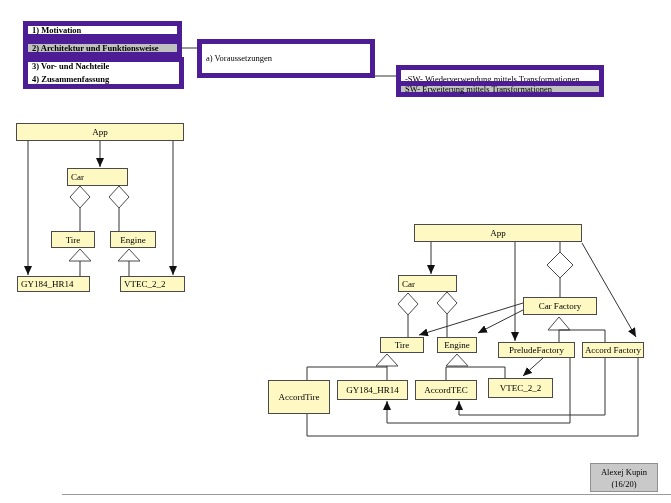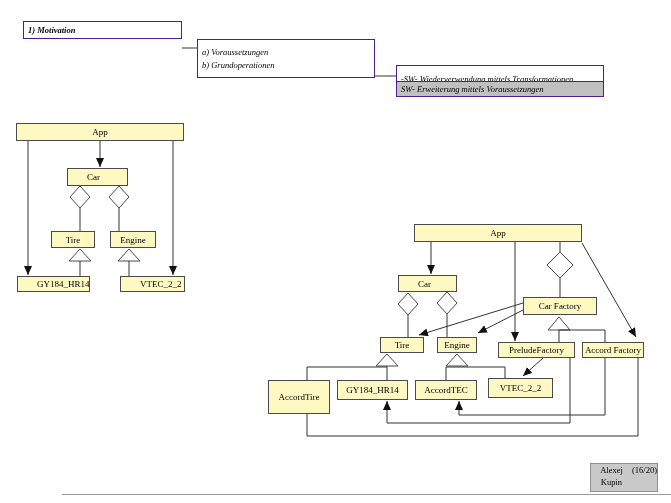--- a/index.html
+++ b/index.html
@@ -1,29 +1,29 @@
 <!DOCTYPE html>
 <html><head>
 <meta charset="utf-8">
 <style>
   html,body{margin:0;padding:0;background:#fff;}
   .slide{position:relative;width:671px;height:503px;background:#ffffff;overflow:hidden;
          font-family:"Liberation Serif","DejaVu Serif",serif;color:#000;}
   svg.wires{position:absolute;left:0;top:0;z-index:1;}
-  .box{position:absolute;box-sizing:border-box;border:1px solid #4c1d95;background:#fff;
-       font-size:8.5px;z-index:2;display:flex;flex-direction:column;justify-content:center;font-style:italic;}
+  .box{position:absolute;box-sizing:border-box;border:5px solid #4c1d95;background:#fff;
+       font-size:8.5px;z-index:2;display:flex;flex-direction:column;justify-content:center;}
   .box .ln{display:block;padding-left:4px;line-height:13px;white-space:nowrap;}
   .bold{font-weight:bold;}
   .gray{background:#c0c0c0;}
   .node{position:absolute;box-sizing:border-box;border:1px solid #4a4a4a;background:#fef9c3;
         font-size:9px;z-index:2;display:flex;align-items:center;justify-content:center;
         white-space:nowrap;overflow:hidden;}
-  .node.la{justify-content:flex-start;padding-left:19px;}
+  .node.la{justify-content:flex-start;padding-left:3px;}
   .footer{position:absolute;box-sizing:border-box;z-index:2;background:#c9c9c9;border:1px solid #8f8f8f;
-          font-size:8.5px;text-align:center;display:flex;flex-direction:row;justify-content:center;line-height:12px;}
+          font-size:8.5px;text-align:center;display:flex;flex-direction:column;justify-content:center;line-height:12px;}
   .baseline{position:absolute;left:62px;top:494px;width:609px;height:1px;background:#9a9a9a;z-index:0;}
 </style>
 </head>
 <body>
 
 <div class="slide">
 
   <svg class="wires" width="671" height="503" viewBox="0 0 671 503">
     <defs>
       <marker id="arr" markerUnits="userSpaceOnUse" markerWidth="10" markerHeight="8" refX="9" refY="4" orient="auto">
@@ -70,31 +70,37 @@
       <polyline points="307,380 307,367 387,367"></polyline>
       <line x1="387" y1="366" x2="387" y2="380"></line>
       <polygon points="457,354 468,366 446,366" fill="#fff" stroke="#4a4a4a"></polygon>
       <polyline points="446,380 446,367 505,367 505,378"></polyline>
     </g>
   </svg>
 
   <div class="box bold" style="left:23px;top:21px;width:159px;height:18px">
     <span class="ln">1) Motivation</span>
   </div>
+  <div class="box bold gray" style="left:23px;top:39px;width:159px;height:18px">
+    <span class="ln">2) Architektur und Funktionsweise</span>
+  </div>
+  <div class="box bold" style="left:23px;top:57px;width:161px;height:32px">
+    <span class="ln">3) Vor- und Nachteile</span>
+    <span class="ln">4) Zusammenfassung</span>
+  </div>
 
   <div class="box" style="left:197px;top:39px;width:178px;height:39px">
     <span class="ln">a) Voraussetzungen</span>
-    <span class="ln">b) Grundoperationen</span>
   </div>
 
   <div class="box" style="left:396px;top:65px;width:208px;height:28px">
     <span class="ln">-SW- Wiederverwendung  mittels Transformationen</span>
   </div>
   <div class="box gray" style="left:396px;top:81px;width:208px;height:16px">
-    <span class="ln">SW- Erweiterung mittels Voraussetzungen</span>
+    <span class="ln">SW- Erweiterung mittels Transformationen</span>
   </div>
 
   <div class="node" style="left:16px;top:123px;width:168px;height:18px">App</div>
   <div class="node la" style="left:67px;top:168px;width:61px;height:18px">Car</div>
   <div class="node" style="left:51px;top:231px;width:44px;height:17px">Tire</div>
   <div class="node" style="left:110px;top:231px;width:46px;height:17px">Engine</div>
   <div class="node la" style="left:17px;top:276px;width:73px;height:16px">GY184_HR14</div>
   <div class="node la" style="left:120px;top:276px;width:65px;height:16px">VTEC_2_2</div>
 
   <div class="node" style="left:414px;top:224px;width:168px;height:18px">App</div>

